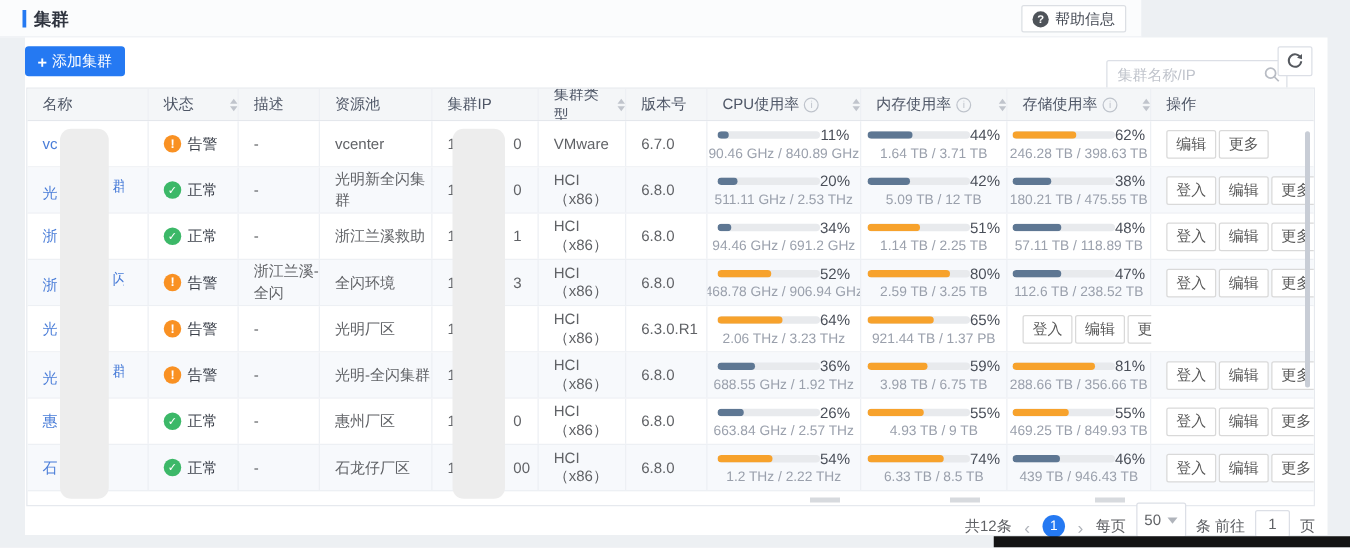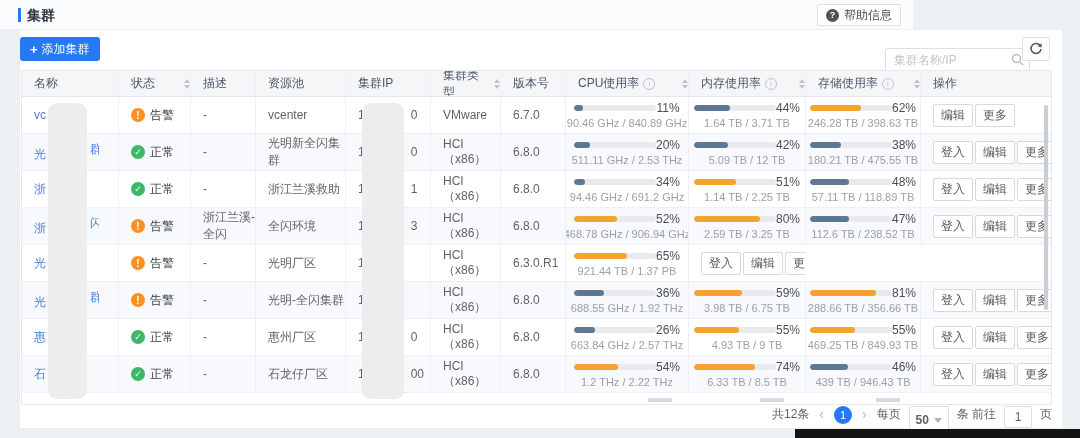--- a/index.html
+++ b/index.html
@@ -79,27 +79,27 @@
   
   .redact { position:absolute; background:#ededed; border-radius:9px; z-index:5; }
   .redact-name { left:48px; top:103px; width:39px; height:296px; }
   .redact-ip { left:362px; top:103px; width:42px; height:296px; }
   .vscroll { position:absolute; left:1044px; top:105px; width:4px; height:205px; background:#c8cdd6; border-radius:2px; z-index:6; }
 
   
   .smudge { position:absolute; height:4px; width:24px; background:#d7dade; top:398px; z-index:2; }
 
   
-  .pager { position:absolute; right:28px; top:406px; height:24px; display:flex; align-items:flex-start; gap:8px;
+  .pager { position:absolute; right:28px; top:406px; height:24px; display:flex; align-items:flex-end; gap:8px;
     color:#606266; }
   .pg-arrow { color:#b0b4bb; font-size:14px; cursor:pointer; padding:0 2px; }
   .pg-cur { width:18px; height:18px; border-radius:50%; background:#2579f2; color:#fff; display:flex;
     align-items:center; justify-content:center; font-size:11px; cursor:pointer; }
   .pg-select { width:40px; height:28px; border:1px solid #dcdfe6; border-radius:2px; background:#fff;
-    display:flex; align-items:center; justify-content:center; gap:5px; cursor:pointer;font-weight:bold; }
+    display:flex; align-items:center; justify-content:center; gap:5px; cursor:pointer; }
   .pg-caret { width:0; height:0; border-left:4px solid transparent; border-right:4px solid transparent;
     border-top:5px solid #b0b4bb; }
   .pg-input { width:28px; height:22px; border:1px solid #dcdfe6; border-radius:2px; text-align:center;
     font-size:12px; color:#606266; font-family:inherit; }
 
   .bottom-bar { position:absolute; left:795px; top:429px; width:285px; height:9px; background:#141414; z-index:9; }
 </style>
 </head>
 <body>
 
@@ -423,20 +423,29 @@
     <div class="cell">
       <span class="st-ic st-warn">!</span>
       <span class="st-label">告警</span>
     </div>
     <div class="cell muted">-</div>
     <div class="cell muted">光明厂区</div>
     <div class="cell muted">1<span class="ip-gap"></span></div>
     <div class="cell muted">HCI（x86）</div>
     <div class="cell muted">6.3.0.R1</div>
 
+  <div class="cell c-usage">
+    <div class="bar-line">
+      <span class="track">
+        <span class="fill lv-high" style="width:64%"></span>
+      </span>
+      <span class="pct">64%</span>
+    </div>
+    <div class="cap">2.06 THz / 3.23 THz</div>
+  </div>
 
 
   <div class="cell c-usage">
     <div class="bar-line">
       <span class="track">
         <span class="fill lv-high" style="width:65%"></span>
       </span>
       <span class="pct">65%</span>
     </div>
     <div class="cap">921.44 TB / 1.37 PB</div>

